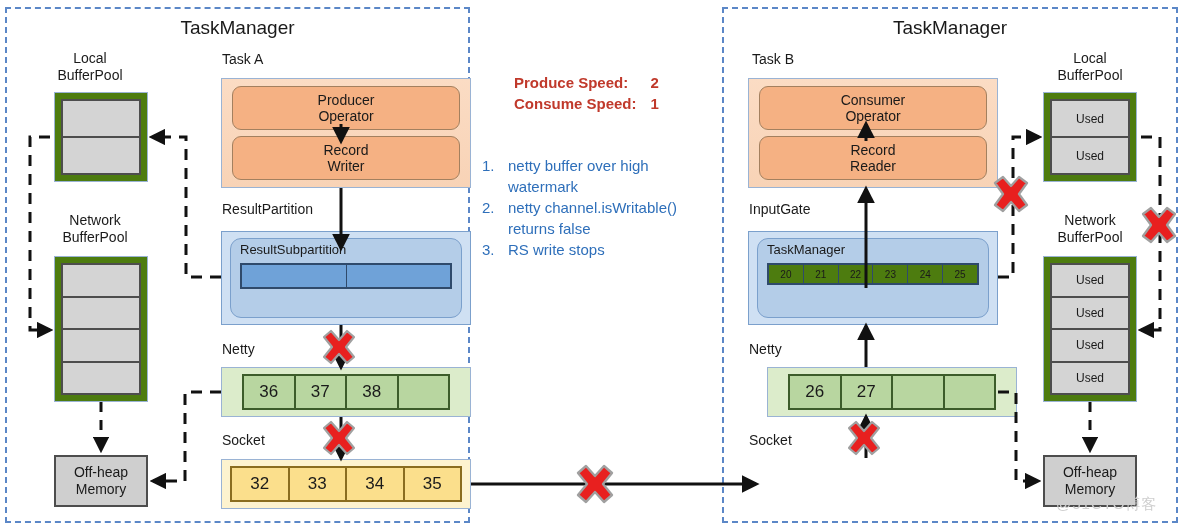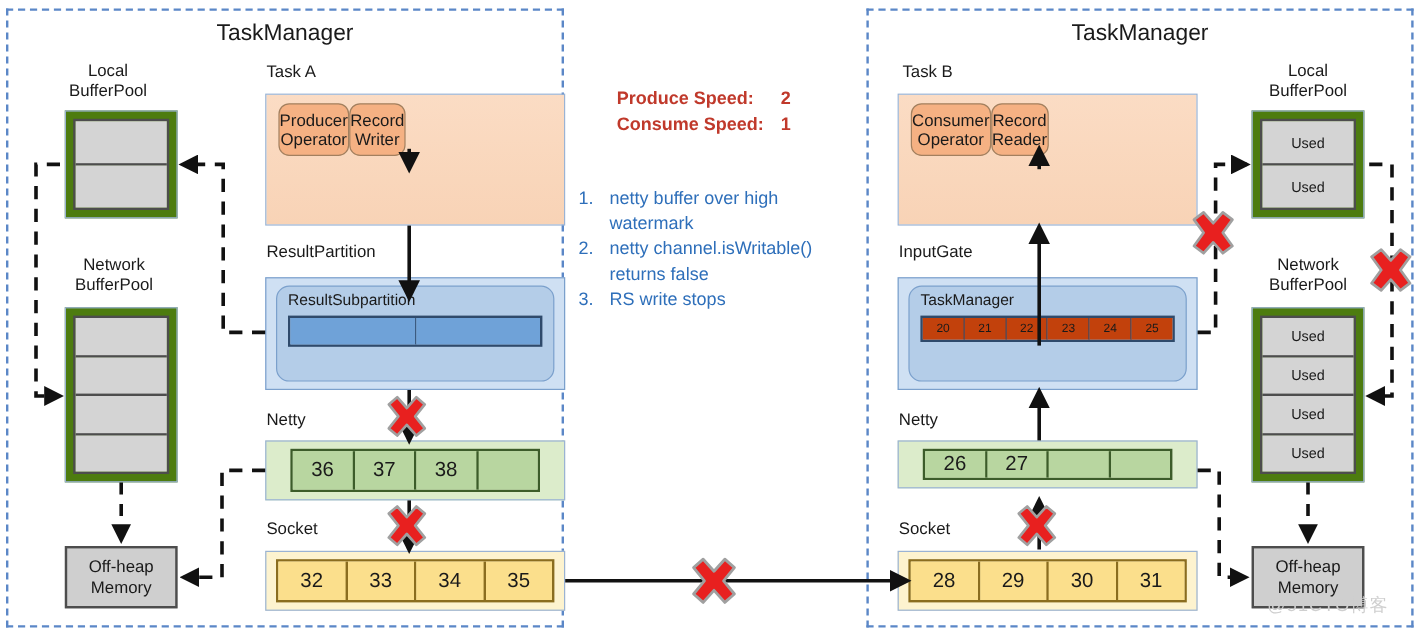--- a/index.html
+++ b/index.html
@@ -66,22 +66,22 @@
   }
   .pool-cell:last-child { border-bottom: none; }
 
   
   .task-box {
     position: absolute;
     background: linear-gradient(to bottom, #fbdcc4, #f8d3b6);
     border: 1px solid #9ab3d4;
     padding: 7px 10px;
     display: flex;
-    flex-direction: row;
-    justify-content: flex-start;
+    flex-direction: column;
+    justify-content: space-between;
   }
   .op-box {
     background: #f5b183;
     border: 1px solid #a3805f;
     border-radius: 9px;
     height: 44px;
     display: flex;
     flex-direction: column;
     align-items: center;
     justify-content: center;
@@ -120,21 +120,21 @@
     display: flex;
     align-items: center;
     justify-content: center;
     font-size: 11px;
     color: #1a1a1a;
     background: #6fa2d8;
   }
   .cellrow .cell:last-child { border-right: none; }
 
   .cellrow.small { height: 22px; }
-  .cellrow.small .cell { font-size: 10px; background: #c2410c; }
+  .cellrow.small .cell { font-size: 10px; background: #4d7c0f; }
 
   
   .netty-box {
     position: absolute;
     background: #dceccb;
     border: 1px solid #9ab3d4;
     padding: 6px 20px;
   }
   .netty-row {
     display: flex;
@@ -378,38 +378,30 @@
         <div class="cell">21</div>
         <div class="cell">22</div>
         <div class="cell">23</div>
         <div class="cell">24</div>
         <div class="cell">25</div>
       </div>
     </div>
   </div>
 
   <div class="lbl" style="left:749px; top:341px;">Netty</div>
-  <div class="netty-box" style="left:748px; top:367px; width:250px; height:40px;">
+  <div class="netty-box" style="left:767px; top:367px; width:250px; height:50px;">
     <div class="netty-row">
       <div class="cell">26</div>
       <div class="cell">27</div>
       <div class="cell"></div>
       <div class="cell"></div>
     </div>
   </div>
 
   <div class="lbl" style="left:749px; top:432px;">Socket</div>
-  <div class="socket-box" style="left:748px; top:459px; width:250px; height:50px;">
-    <div class="socket-row">
-      <div class="cell">28</div>
-      <div class="cell">29</div>
-      <div class="cell">30</div>
-      <div class="cell">31</div>
-    </div>
-  </div>
 
   <div class="lbl center" style="left:1040px; top:50px; width:100px;">
     <div>Local</div>
     <div>BufferPool</div>
   </div>
 
   <div class="pool" style="left:1043px; top:92px; width:94px; height:90px;">
     <div class="pool-inner">
       <div class="pool-cell">Used</div>
       <div class="pool-cell">Used</div>

